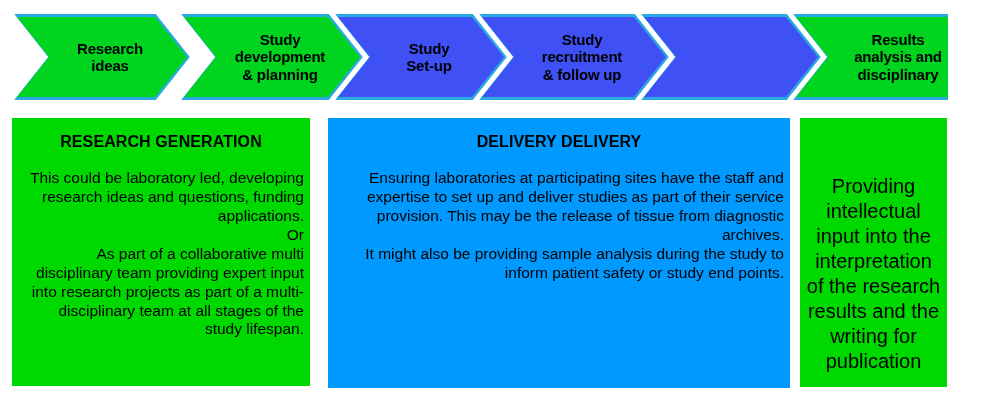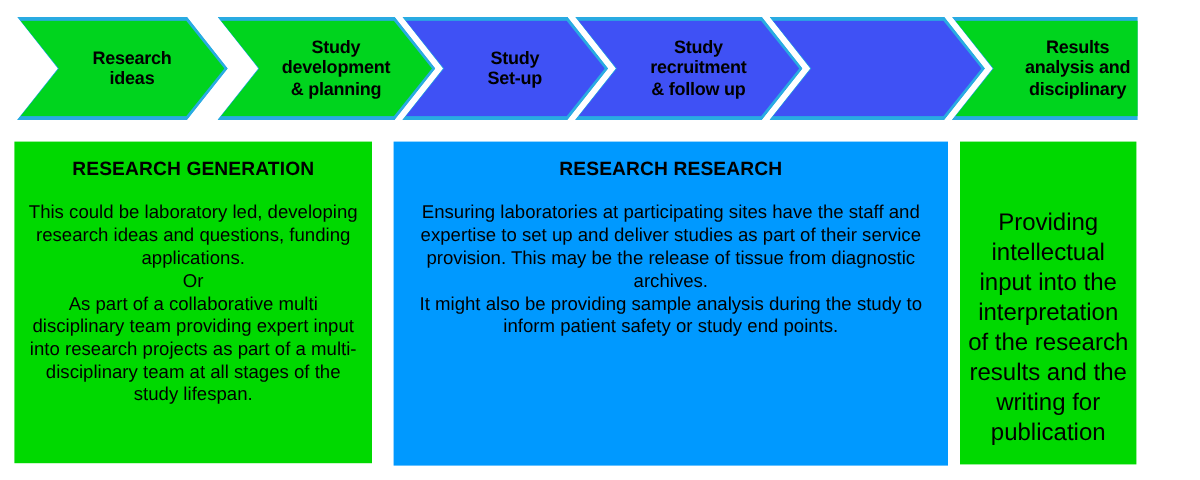--- a/index.html
+++ b/index.html
@@ -90,21 +90,21 @@
     line-height: 1.2;
     margin: 6px 0 0 0;
     letter-spacing: 0.1px;
   }
   .box-body {
     font-size: 15.5px;
     line-height: 1.22;
     white-space: pre-line;
     margin: 0;
   }
-  .box-body.gap-top { margin-top: 18px; }
+  .box-body.gap-top { margin-top: 18px; text-align: right; }
   .box-body.narrow { font-size: 20px; line-height: 1.25; }
 </style>
 </head>
 <body>
 
 <div id="canvas">
 
   <div id="arrow-row">
 
     <div class="chevron" style="left:14px; width:176px;">
@@ -153,21 +153,21 @@
   </div>
 
   <div class="content-box" style="left:12px; top:118px; width:298px; height:268px; background:#00D900;">
     <div class="box-title">RESEARCH GENERATION</div>
     <div class="box-body gap-top">This could be laboratory led, developing research ideas and questions, funding applications.
 Or
 As part of a collaborative multi disciplinary team providing expert input into research projects as part of a multi-disciplinary team at all stages of the study lifespan.</div>
   </div>
 
   <div class="content-box" style="left:328px; top:118px; width:462px; height:270px; background:#0099FF;">
-    <div class="box-title">RESEARCH RESEARCH</div>
+    <div class="box-title">DELIVERY DELIVERY</div>
     <div class="box-body gap-top">Ensuring laboratories at participating sites have the staff and expertise to set up and deliver studies as part of their service provision. This may be the release of tissue from diagnostic archives.
 It might also be providing sample analysis during the study to inform patient safety or study end points.</div>
   </div>
 
   <div class="content-box" style="left:800px; top:118px; width:147px; height:269px; background:#00D900;">
     <div class="box-body narrow" style="margin-top:48px;">Providing intellectual input into the interpretation of the research results and the writing for publication</div>
   </div>
 
 </div>
 

